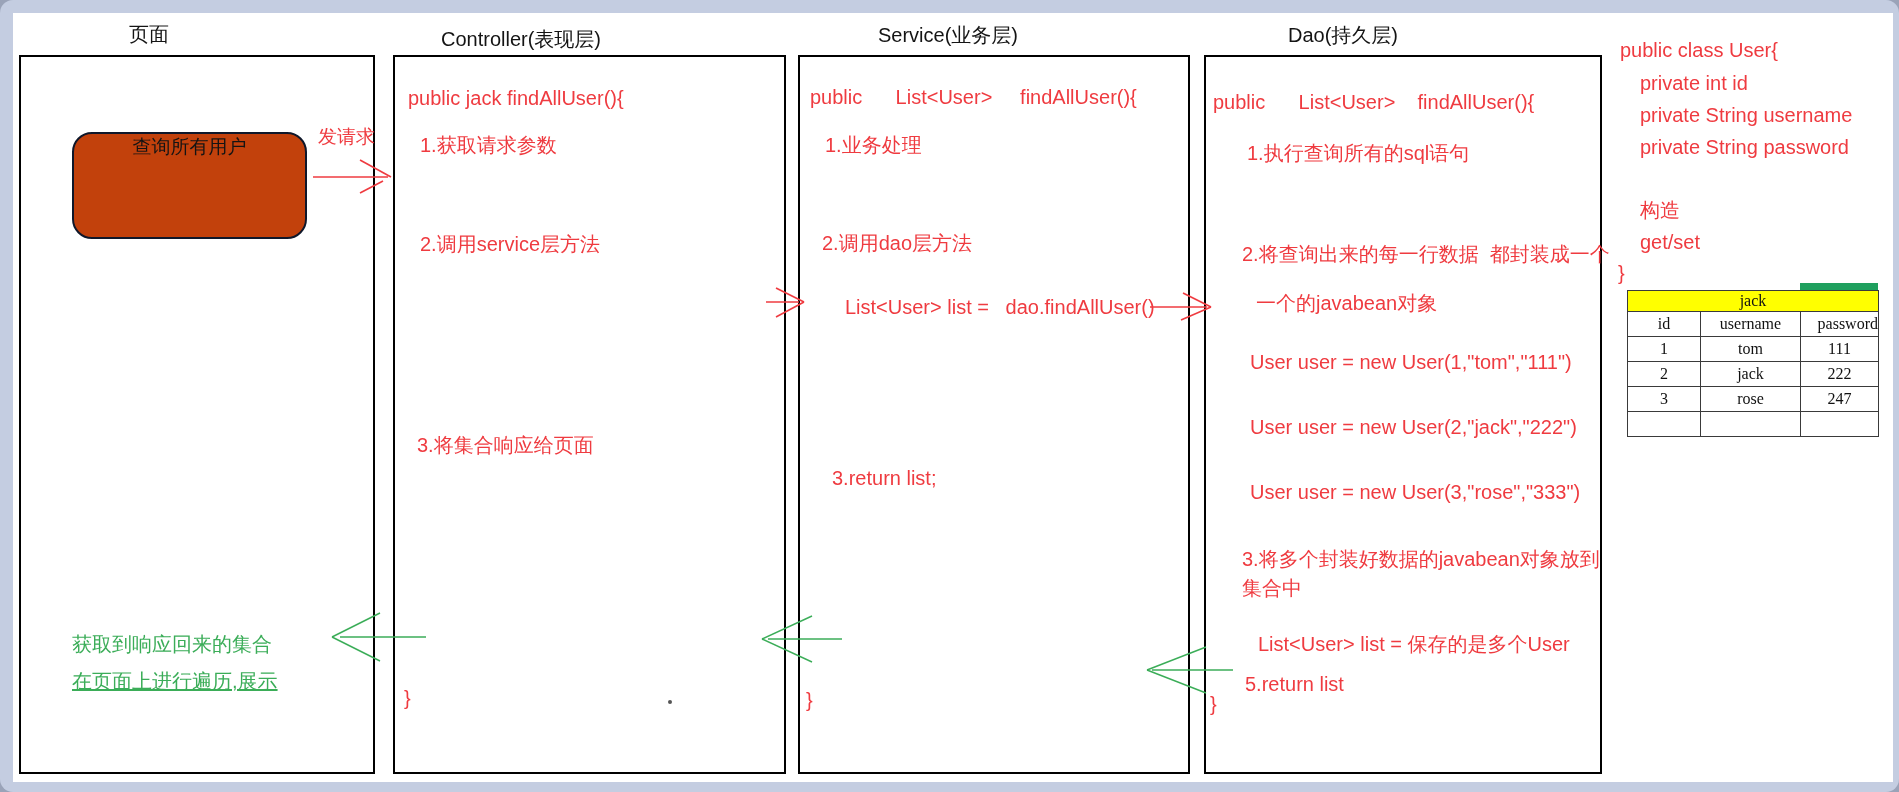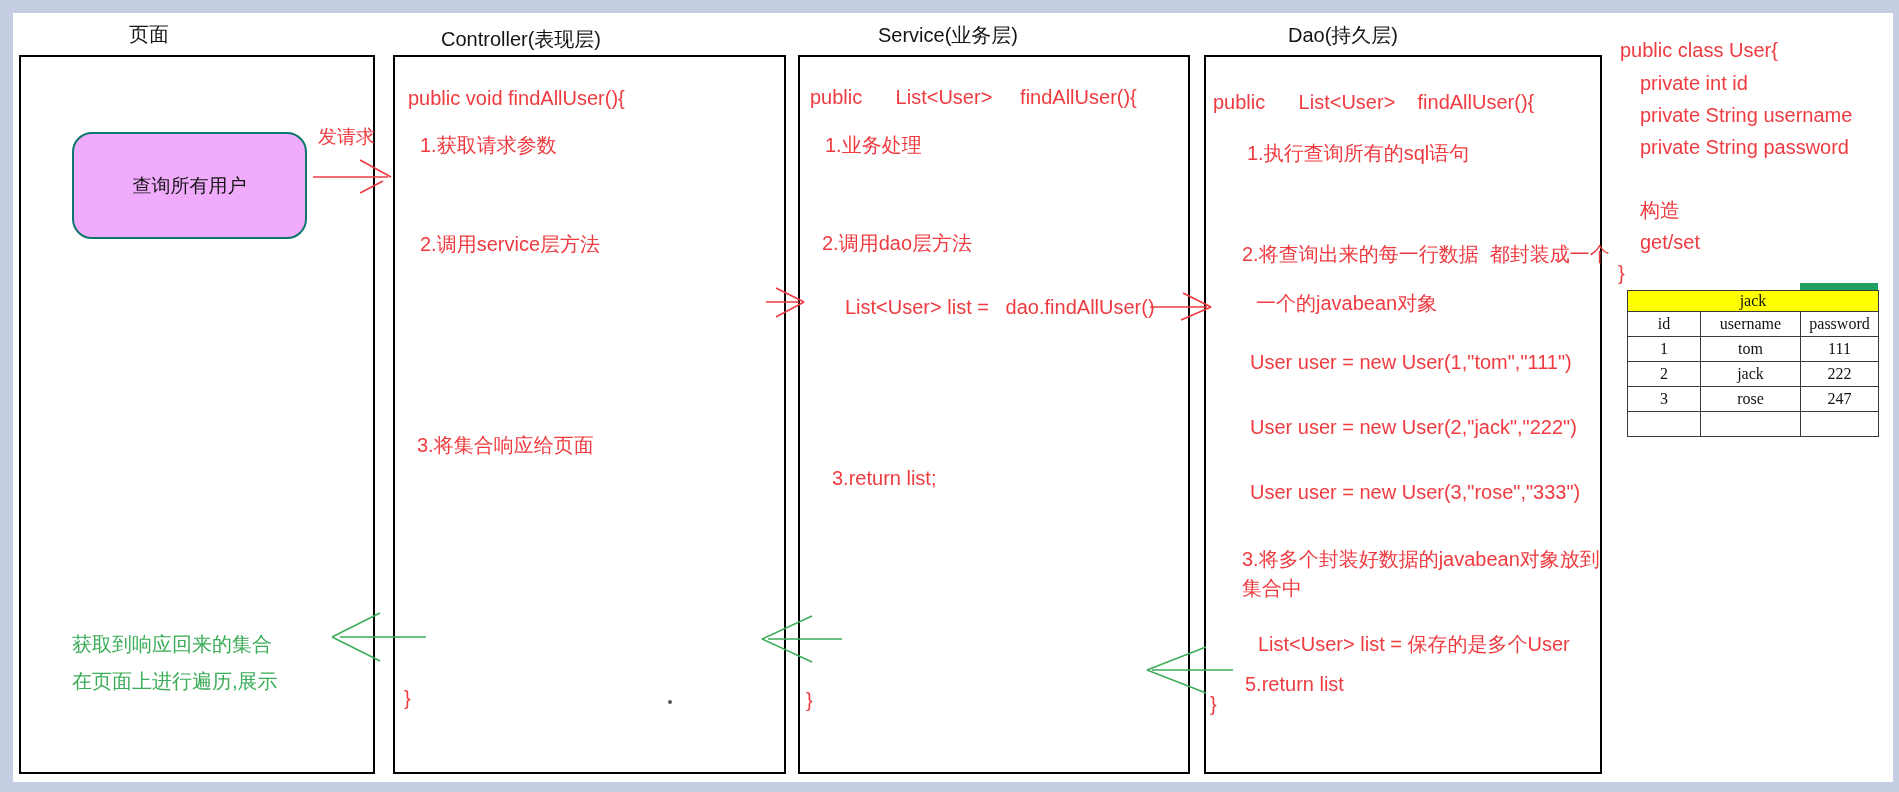--- a/index.html
+++ b/index.html
@@ -2,20 +2,21 @@
 <html><head>
 <meta charset="utf-8">
 <style>
   html,body{margin:0;padding:0;background:#9aa3b8;}
   .screen{
     position:relative;
     width:1899px;height:792px;
     background:#c4cde1;
     overflow:hidden;
     font-family:"Liberation Sans", sans-serif;
+    border-radius:13px;
   }
   .canvas{
     position:absolute;left:13px;top:13px;right:6px;bottom:10px;
     background:#ffffff;
   }
   .lane-box{
     position:absolute;
     border:2px solid #000000;
     background:transparent;
   }
@@ -24,25 +25,25 @@
     white-space:pre;
     font-size:20px;
     line-height:24px;
     color:#111111;
   }
   .red{color:#ef3b40;}
   .green{color:#3bad58;}
   .title{font-size:20px;color:#141414;}
   .node{
     position:absolute;
-    border:2px solid #0f766e;
+    border:2px solid #0f172a;
     border-radius:20px;
-    display:flex;align-items:center;justify-content:center;
+    display:flex;align-items:flex-start;justify-content:center;
     font-size:19px;color:#141414;
-    background:#f0abfc;
+    background:#c2410c;
   }
   .dot{
     position:absolute;width:4px;height:4px;border-radius:50%;
     background:#555555;
   }
   svg.overlay{
     position:absolute;left:0;top:0;
     pointer-events:none;
   }
   
@@ -54,21 +55,21 @@
     background:#ffffff;
   }
   .user-table td{
     border:1px solid #3a3a3a;
     text-align:center;
     padding:0;
     height:24px;
   }
   .user-table .c0{width:72px;}
   .user-table .c1{width:99px;}
-  .user-table .c2{width:77px;}
+  .user-table .c2{width:77px;text-align:right;}
   .user-table .tbl-title{
     background:#ffff00;
     height:20px;
     font-size:16px;
   }
   .green-bar{
     position:absolute;left:1800px;top:283px;width:78px;height:7px;
     background:#1fa05e;
   }
 </style>
@@ -85,25 +86,25 @@
 
   <div class="lane-box" style="left:19px;top:55px;width:352px;height:715px;"></div>
   <div class="lane-box" style="left:393px;top:55px;width:389px;height:715px;"></div>
   <div class="lane-box" style="left:798px;top:55px;width:388px;height:715px;"></div>
   <div class="lane-box" style="left:1204px;top:55px;width:394px;height:715px;"></div>
 
   <div class="node" style="left:72px;top:132px;width:231px;height:103px;">
     <span>查询所有用户</span>
   </div>
   <div class="t green" style="left:72px;top:632px;">获取到响应回来的集合</div>
-  <div class="t green" style="left:72px;top:669px;">在页面上进行遍历,展示</div>
+  <div class="t green" style="left:72px;top:669px;text-decoration:underline;">在页面上进行遍历,展示</div>
 
   <div class="t red" style="left:318px;top:125px;font-size:19px;">发请求</div>
 
-  <div class="t red" style="left:408px;top:86px;">public void findAllUser(){</div>
+  <div class="t red" style="left:408px;top:86px;">public jack findAllUser(){</div>
   <div class="t red" style="left:420px;top:133px;">1.获取请求参数</div>
   <div class="t red" style="left:420px;top:232px;">2.调用service层方法</div>
   <div class="t red" style="left:417px;top:433px;">3.将集合响应给页面</div>
   <div class="t red" style="left:404px;top:686px;">}</div>
   <div class="dot" style="left:668px;top:700px;"></div>
 
   <div class="t red" style="left:810px;top:85px;">public      List&lt;User&gt;     findAllUser(){</div>
   <div class="t red" style="left:825px;top:133px;">1.业务处理</div>
   <div class="t red" style="left:822px;top:231px;">2.调用dao层方法</div>
   <div class="t red" style="left:845px;top:295px;">List&lt;User&gt; list =   dao.findAllUser()</div>

